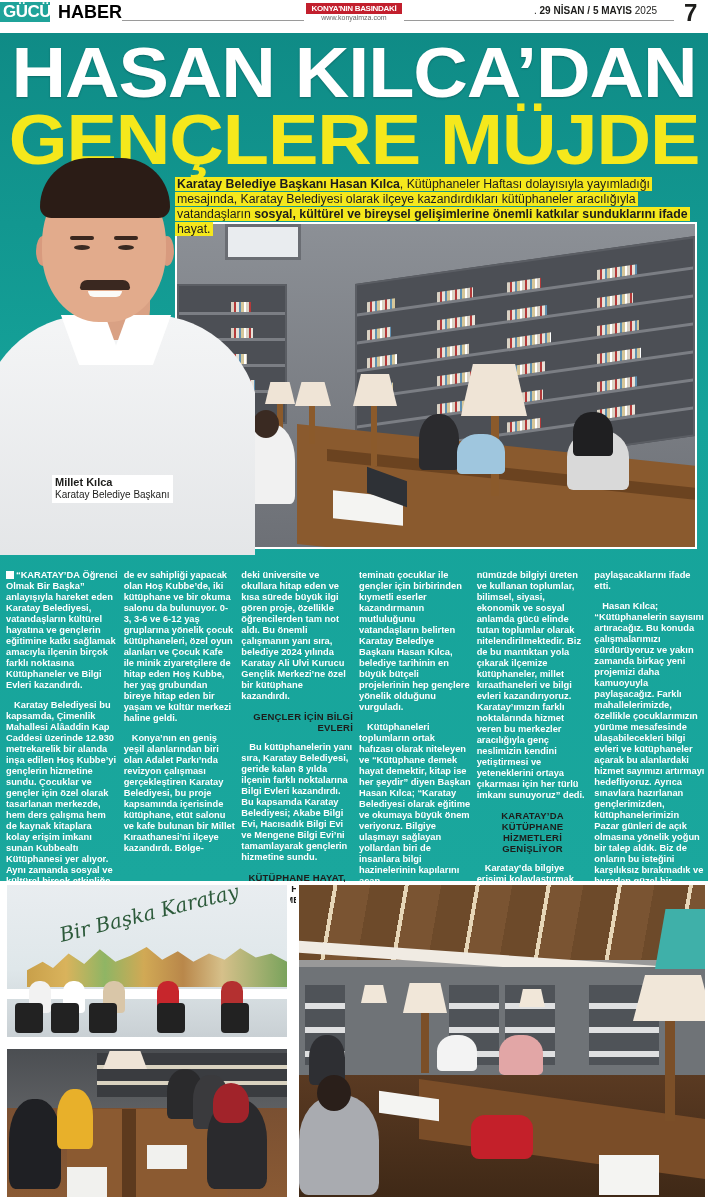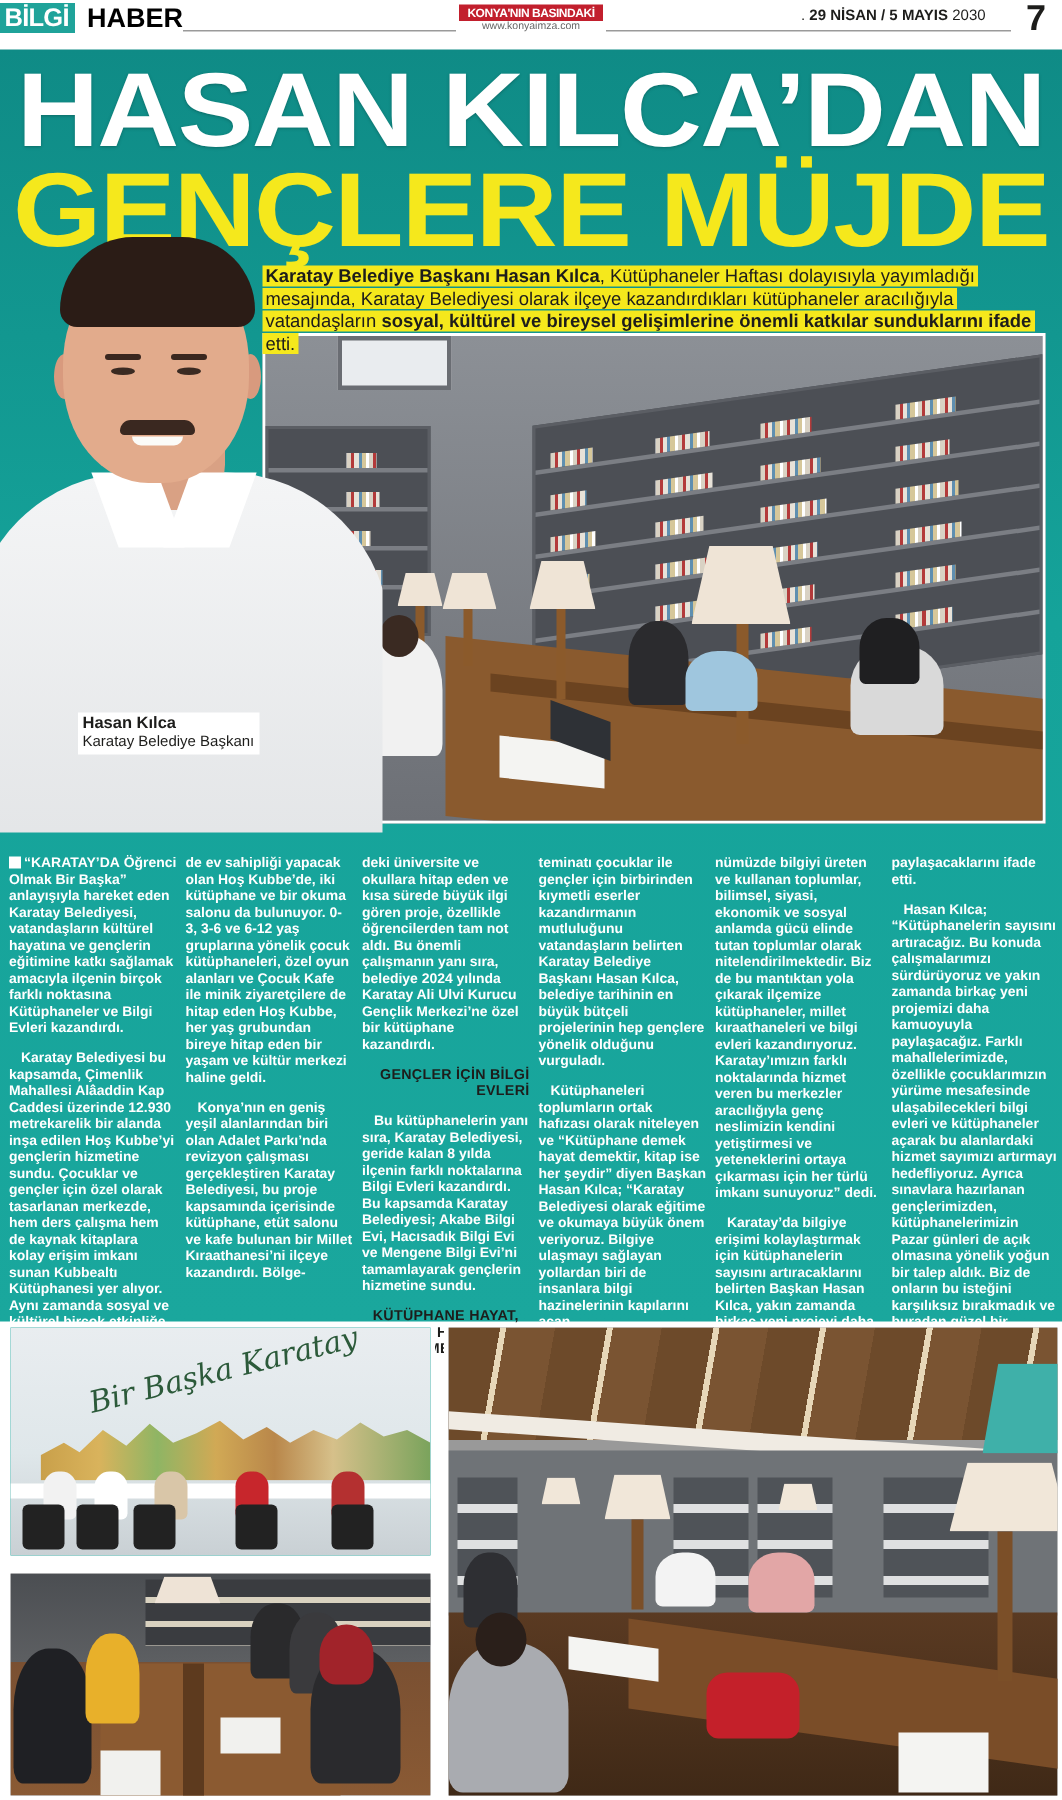--- a/index.html
+++ b/index.html
@@ -110,30 +110,30 @@
     .ph3-shelf { position: absolute; left: 90px; top: 4px; width: 190px; height: 44px; background: repeating-linear-gradient(180deg,#3a3c40 0 12px,#d9d2c0 12px 16px); }
     .ph3-desk { position: absolute; left: 60px; top: 60px; width: 160px; height: 90px; background: #8b5a31; }
     .ph3-divider { position: absolute; left: 115px; top: 60px; width: 14px; height: 90px; background: #5d3a1e; }
     .ph3-lamp { position: absolute; left: 96px; top: 2px; width: 44px; height: 18px; background: #eee3d6; clip-path: polygon(15% 0,85% 0,100% 100%,0 100%); }
     .ph3-person { position: absolute; border-radius: 45% 45% 12% 12%; }
   </style>
 </head>
 <body>
 
 <div class="topbar">
-  <div class="logo-box">BİLGİ</div>
+  <div class="logo-box">GÜCÜ</div>
   <div class="section-label">HABER</div>
   <div class="rule-left"></div>
   <div class="slogan">KONYA'NIN BASINDAKİ GÜCÜ</div>
   <div class="site-url">www.konyaimza.com</div>
   <div class="rule-right"></div>
   <div class="issue-date">
     <span>.</span>
     <b>29 NİSAN / 5 MAYIS</b>
-    <span>2030</span>
+    <span>2025</span>
   </div>
   <div class="page-num">7</div>
 </div>
 
 <div class="panel"></div>
 
 <div class="headline-1">HASAN KILCA’DAN</div>
 <div class="headline-2">GENÇLERE MÜJDE</div>
 
 <div class="main-photo">
@@ -212,26 +212,26 @@
   <div class="face"></div>
   <div class="hair"></div>
   <div class="brow-l"></div>
   <div class="brow-r"></div>
   <div class="eye-l"></div>
   <div class="eye-r"></div>
   <div class="mustache"></div>
   <div class="teeth"></div>
 </div>
 <div class="caption">
-  <span class="cap-name">Hasan Kılca</span>
+  <span class="cap-name">Millet Kılca</span>
   <span class="cap-title">Karatay Belediye Başkanı</span>
 </div>
 
 <div class="lead">
-  <span class="hl"><b>Karatay Belediye Başkanı Hasan Kılca</b><span>, Kütüphaneler Haftası dolayısıyla yayımladığı mesajında, Karatay Belediyesi olarak ilçeye kazandırdıkları kütüphaneler aracılığıyla vatandaşların </span><b>sosyal, kültürel ve bireysel gelişimlerine önemli katkılar sunduklarını ifade</b><span> etti.</span></span>
+  <span class="hl"><b>Karatay Belediye Başkanı Hasan Kılca</b><span>, Kütüphaneler Haftası dolayısıyla yayımladığı mesajında, Karatay Belediyesi olarak ilçeye kazandırdıkları kütüphaneler aracılığıyla vatandaşların </span><b>sosyal, kültürel ve bireysel gelişimlerine önemli katkılar sunduklarını ifade</b><span> hayat.</span></span>
 </div>
 
 <div class="columns">
   <div class="col">
     <p><span class="bullet-sq"></span><span class="kicker">“KARATAY’DA</span><span> Öğrenci Olmak Bir Başka” anlayışıyla hareket eden Karatay Belediyesi, vatandaşların kültürel hayatına ve gençlerin eğitimine katkı sağlamak amacıyla ilçenin birçok farklı noktasına Kütüphaneler ve Bilgi Evleri kazandırdı.</span></p>
     <p class="ind">Karatay Belediyesi bu kapsamda, Çimenlik Mahallesi Alâaddin Kap Caddesi üzerinde 12.930 metrekarelik bir alanda inşa edilen Hoş Kubbe’yi gençlerin hizmetine sundu. Çocuklar ve gençler için özel olarak tasarlanan merkezde, hem ders çalışma hem de kaynak kitaplara kolay erişim imkanı sunan Kubbealtı Kütüphanesi yer alıyor. Aynı zamanda sosyal ve kültürel birçok etkinliğe</p>
   </div>
   <div class="col">
     <p>de ev sahipliği yapacak olan Hoş Kubbe’de, iki kütüphane ve bir okuma salonu da bulunuyor. 0-3, 3-6 ve 6-12 yaş gruplarına yönelik çocuk kütüphaneleri, özel oyun alanları ve Çocuk Kafe ile minik ziyaretçilere de hitap eden Hoş Kubbe, her yaş grubundan bireye hitap eden bir yaşam ve kültür merkezi haline geldi.</p>
     <p class="ind">Konya’nın en geniş yeşil alanlarından biri olan Adalet Parkı’nda revizyon çalışması gerçekleştiren Karatay Belediyesi, bu proje kapsamında içerisinde kütüphane, etüt salonu ve kafe bulunan bir Millet Kıraathanesi’ni ilçeye kazandırdı. Bölge-</p>
@@ -242,20 +242,21 @@
     <p class="ind">Bu kütüphanelerin yanı sıra, Karatay Belediyesi, geride kalan 8 yılda ilçenin farklı noktalarına Bilgi Evleri kazandırdı. Bu kapsamda Karatay Belediyesi; Akabe Bilgi Evi, Hacısadık Bilgi Evi ve Mengene Bilgi Evi’ni tamamlayarak gençlerin hizmetine sundu.</p>
     <h3>KÜTÜPHANE HAYAT, KİTAP HER ŞEY DEMEKTİR</h3>
     <p class="ind">Karatay’ın ve yarınların</p>
   </div>
   <div class="col">
     <p>teminatı çocuklar ile gençler için birbirinden kıymetli eserler kazandırmanın mutluluğunu vatandaşların belirten Karatay Belediye Başkanı Hasan Kılca, belediye tarihinin en büyük bütçeli projelerinin hep gençlere yönelik olduğunu vurguladı.</p>
     <p class="ind">Kütüphaneleri toplumların ortak hafızası olarak niteleyen ve “Kütüphane demek hayat demektir, kitap ise her şeydir” diyen Başkan Hasan Kılca; “Karatay Belediyesi olarak eğitime ve okumaya büyük önem veriyoruz. Bilgiye ulaşmayı sağlayan yollardan biri de insanlara bilgi hazinelerinin kapılarını açan kütüphanelerimizdir. Bir toplumun kültür ve medeniyet birikiminin hazinesi olan kütüphaneler, bilgilenme ve okuma medeniyetimizin en temel yapı taşlarındandır. Gü-</p>
   </div>
   <div class="col">
     <p>nümüzde bilgiyi üreten ve kullanan toplumlar, bilimsel, siyasi, ekonomik ve sosyal anlamda gücü elinde tutan toplumlar olarak nitelendirilmektedir. Biz de bu mantıktan yola çıkarak ilçemize kütüphaneler, millet kıraathaneleri ve bilgi evleri kazandırıyoruz. Karatay’ımızın farklı noktalarında hizmet veren bu merkezler aracılığıyla genç neslimizin kendini yetiştirmesi ve yeteneklerini ortaya çıkarması için her türlü imkanı sunuyoruz” dedi.</p>
+    <h3>KARATAY’DA KÜTÜPHANE HİZMETLERİ GENİŞLİYOR</h3>
     <p class="ind">Karatay’da bilgiye erişimi kolaylaştırmak için kütüphanelerin sayısını artıracaklarını belirten Başkan Hasan Kılca, yakın zamanda birkaç yeni projeyi daha kamuoyuyla</p>
   </div>
   <div class="col">
     <p>paylaşacaklarını ifade etti.</p>
     <p class="ind">Hasan Kılca; “Kütüphanelerin sayısını artıracağız. Bu konuda çalışmalarımızı sürdürüyoruz ve yakın zamanda birkaç yeni projemizi daha kamuoyuyla paylaşacağız. Farklı mahallelerimizde, özellikle çocuklarımızın yürüme mesafesinde ulaşabilecekleri bilgi evleri ve kütüphaneler açarak bu alanlardaki hizmet sayımızı artırmayı hedefliyoruz. Ayrıca sınavlara hazırlanan gençlerimizden, kütüphanelerimizin Pazar günleri de açık olmasına yönelik yoğun bir talep aldık. Biz de onların bu isteğini karşılıksız bırakmadık ve buradan güzel bir müjdeyi vermek istiyorum: Üniversite sınavına kadar kütüphanelerimiz artık Pazar günleri de açık olacak” ifadelerine yer verdi.</p>
   </div>
 </div>
 
 <div class="photo ph1">
   <div class="ph1-inner"></div>

